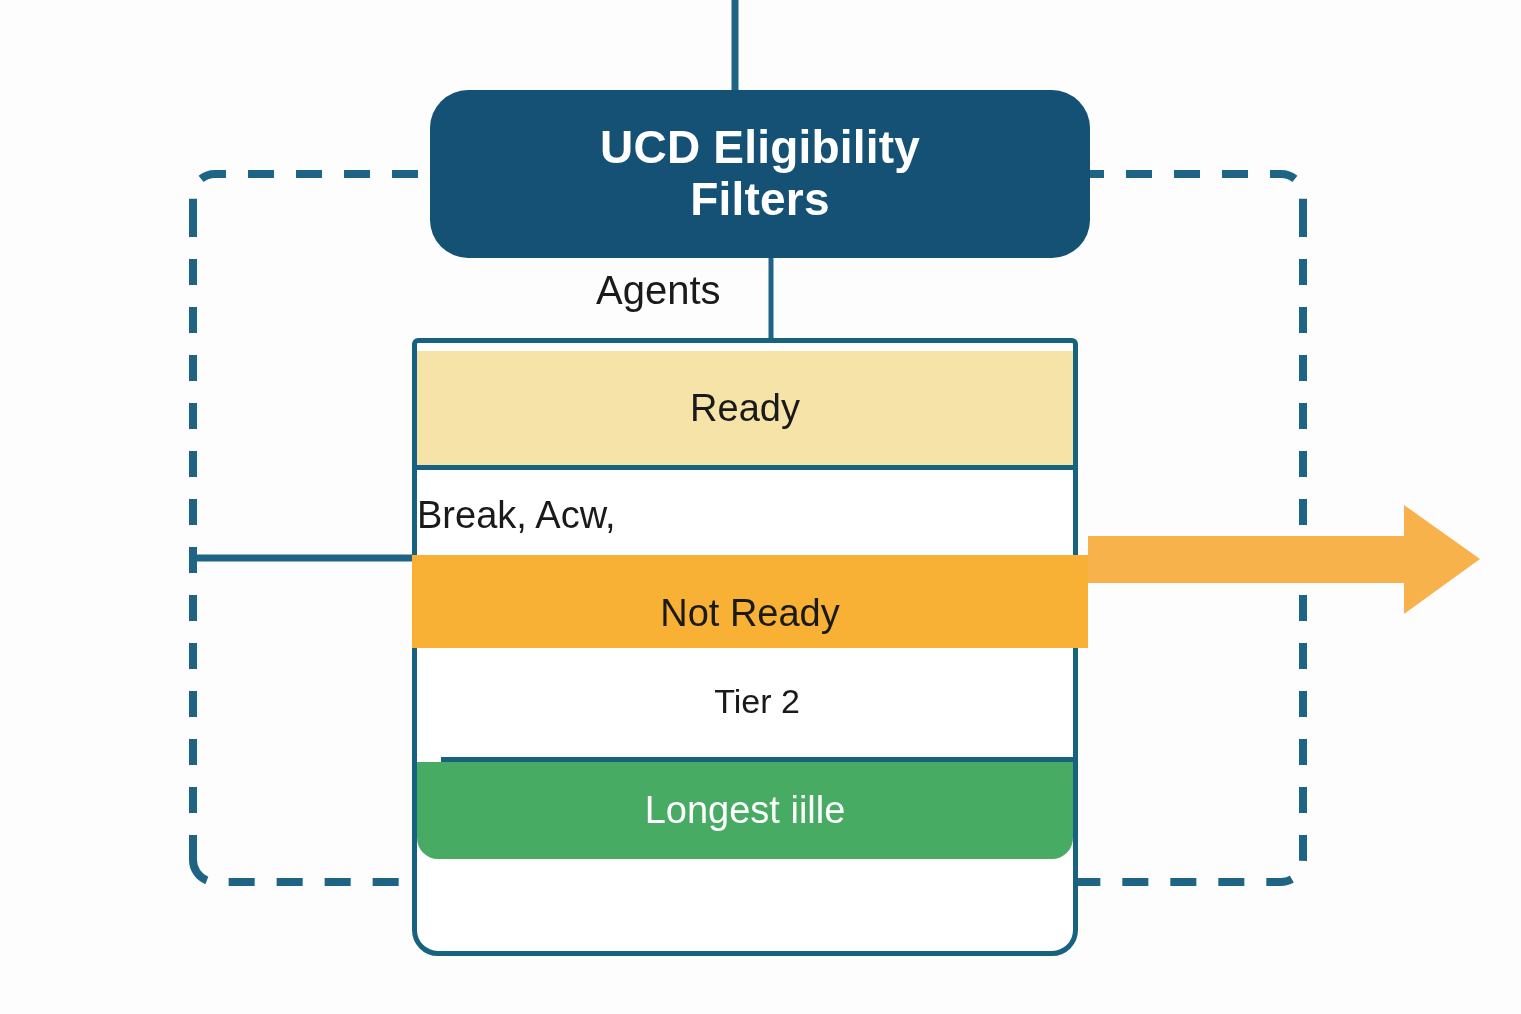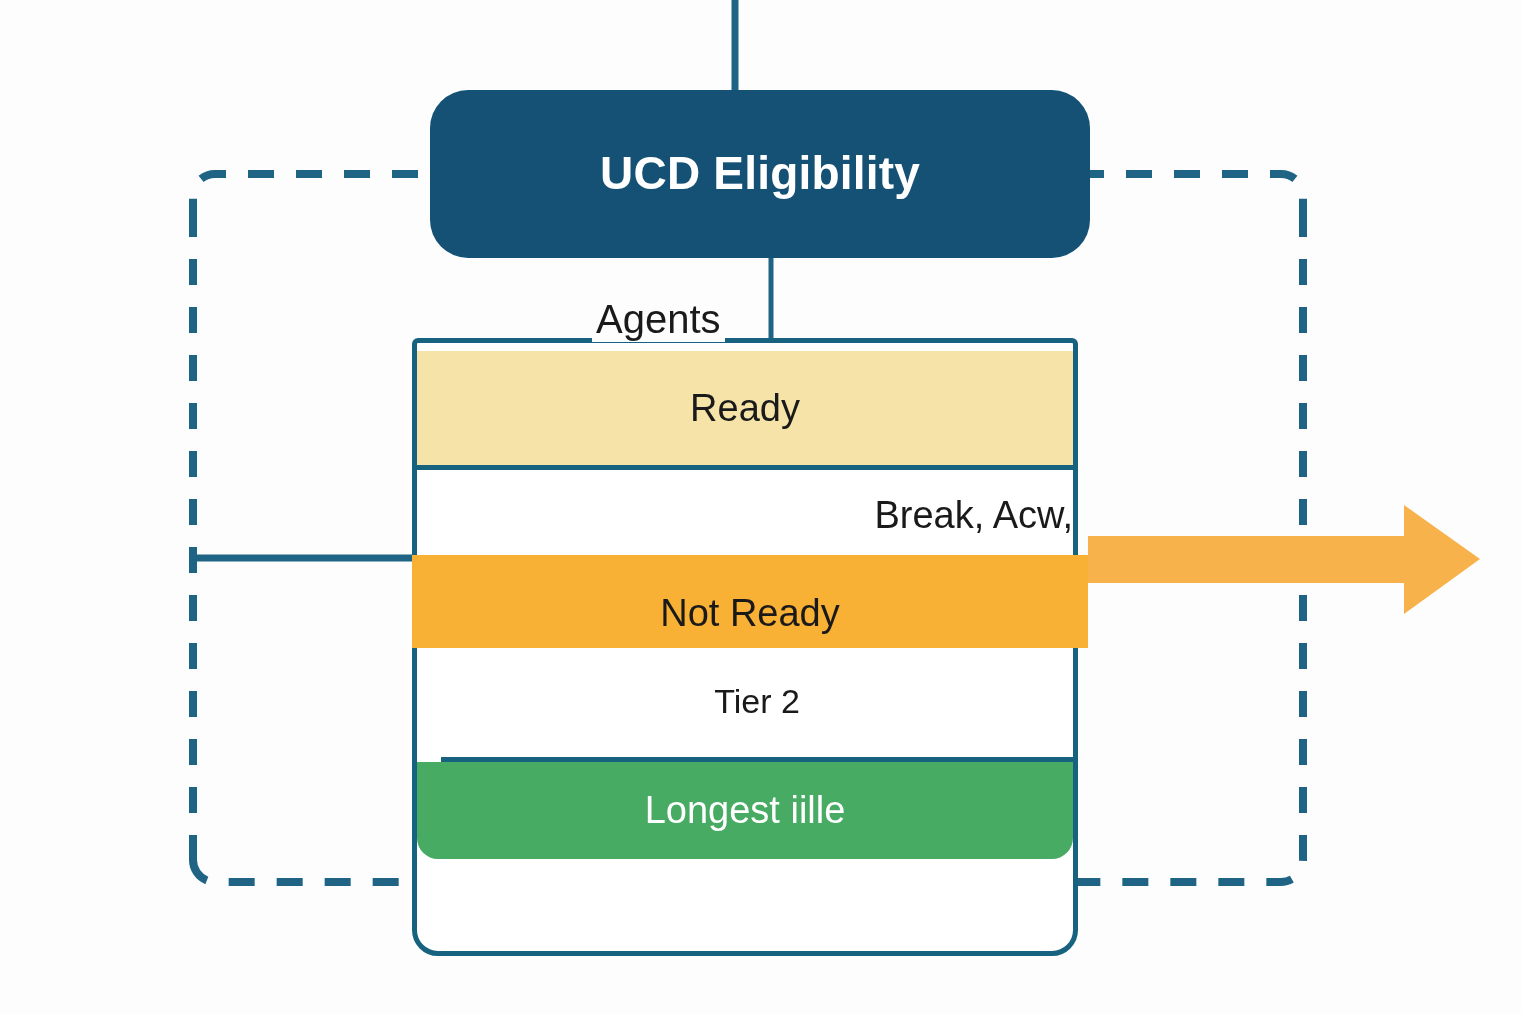--- a/index.html
+++ b/index.html
@@ -36,21 +36,20 @@
 
   
   .edge-label{
     position:absolute;
     left:592px;top:268px;
     font-size:40px;
     color:#1a1a1a;
     z-index:6;
     background:#fdfdfd;
     padding:0 4px;
-    margin-top:29px;
   }
 
   
   .stack{
     position:absolute;
     left:412px;top:338px;width:666px;height:618px;
     box-sizing:border-box;
     border:5px solid #17627f;
     border-radius:6px 6px 26px 26px;
     background:#ffffff;
@@ -67,21 +66,21 @@
     color:#1a1a1a;
     position:relative;
     z-index:3;
     white-space:nowrap;
   }
   .row-ready{height:119px;background:#f5e3a8;border-bottom:5px solid #17627f;margin-top:8px;}
   .row-breakacw{
     height:175px;
     border-bottom:2px solid #0369a1;
     align-items:flex-start;
-    justify-content:flex-end;
+    justify-content:flex-start;
   }
   .row-breakacw .row-label{margin-top:24px;}
   .band-notready{
     position:absolute;
     left:-5px;top:85px;width:676px;height:93px;
     background:#f8b134;
     display:flex;align-items:center;justify-content:center;
     z-index:2;
   }
   .band-notready .row-label{font-size:38px;color:#1a1a1a;}
@@ -117,20 +116,21 @@
 
     <g>
       <rect x="1088" y="536" width="330" height="47" fill="#f8b24c"></rect>
       <polygon points="1404,505 1480,559 1404,614" fill="#f8b24c"></polygon>
     </g>
   </svg>
 
   <div class="title-pill">
     <div class="title-text">
       <div>UCD Eligibility</div>
+      <div>Filters</div>
     </div>
   </div>
 
   <div class="edge-label">Agents</div>
 
   <div class="stack">
 
     <div class="row row-ready">
       <span class="row-label">Ready</span>
     </div>

